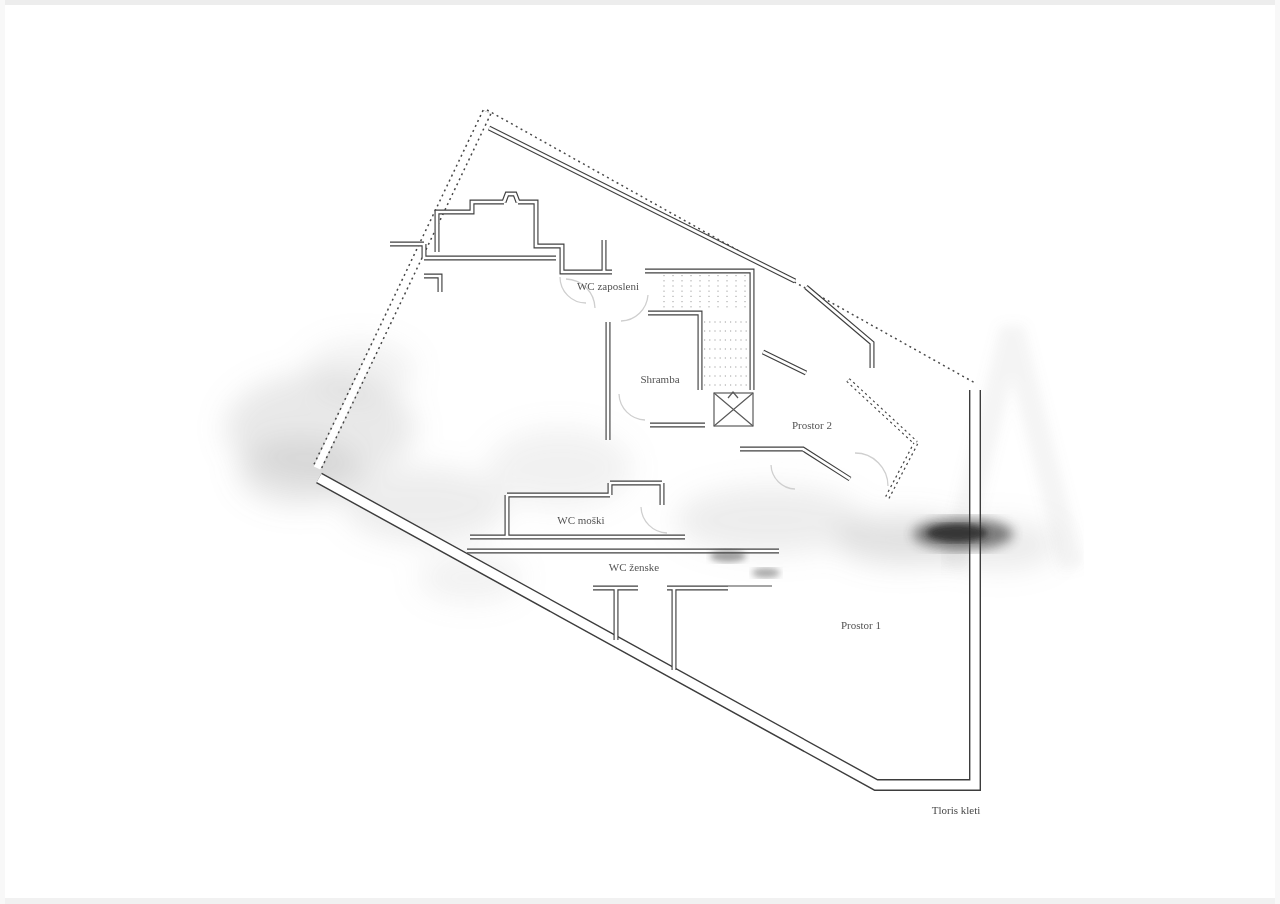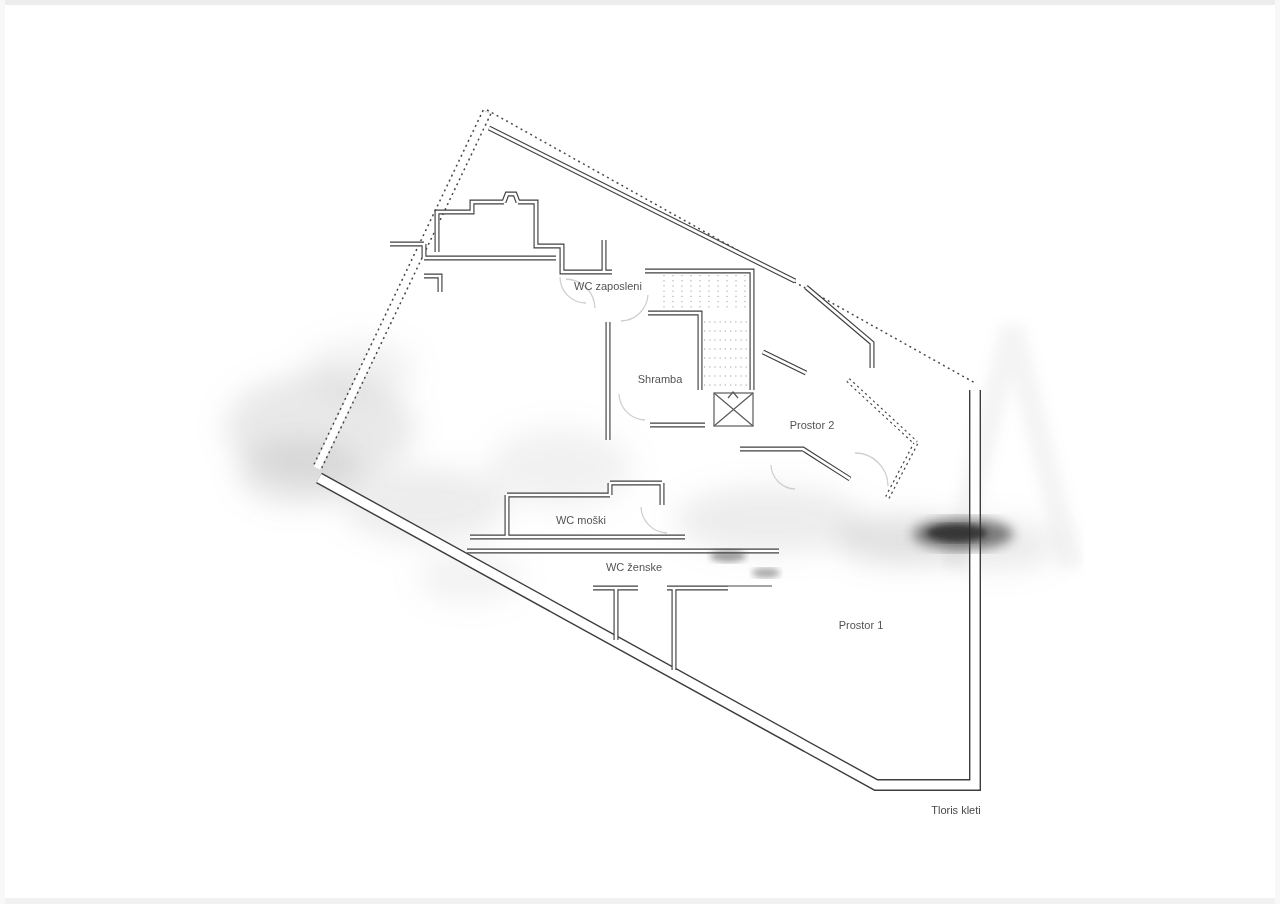--- a/index.html
+++ b/index.html
@@ -1,17 +1,17 @@
 <!DOCTYPE html>
 <html><head>
 <meta charset="utf-8">
 <style>
   html,body{margin:0;padding:0;background:#fff;}
   .page{position:relative;width:1280px;height:904px;background:#ffffff;overflow:hidden;
-        font-family:Liberation Sans, sans-serif;}
+        font-family:Liberation Serif, serif;}
   .edge-top{position:absolute;left:0;top:0;width:1280px;height:5px;background:#ededed;}
   .edge-bottom{position:absolute;left:0;bottom:0;width:1280px;height:6px;background:#f1f1f1;}
   .edge-left{position:absolute;left:0;top:0;width:5px;height:904px;background:#f8f8f8;}
   .edge-right{position:absolute;right:0;top:0;width:5px;height:904px;background:#f8f8f8;}
   svg{position:absolute;left:0;top:0;}
   
   .wall-thick-dark{fill:none;stroke:#3d3d3d;stroke-width:12;}
   .wall-thick-core{fill:none;stroke:#ffffff;stroke-width:9.2;}
   .wall-dark{fill:none;stroke:#404040;stroke-width:5;}
   .wall-core{fill:none;stroke:#ffffff;stroke-width:2.7;}

